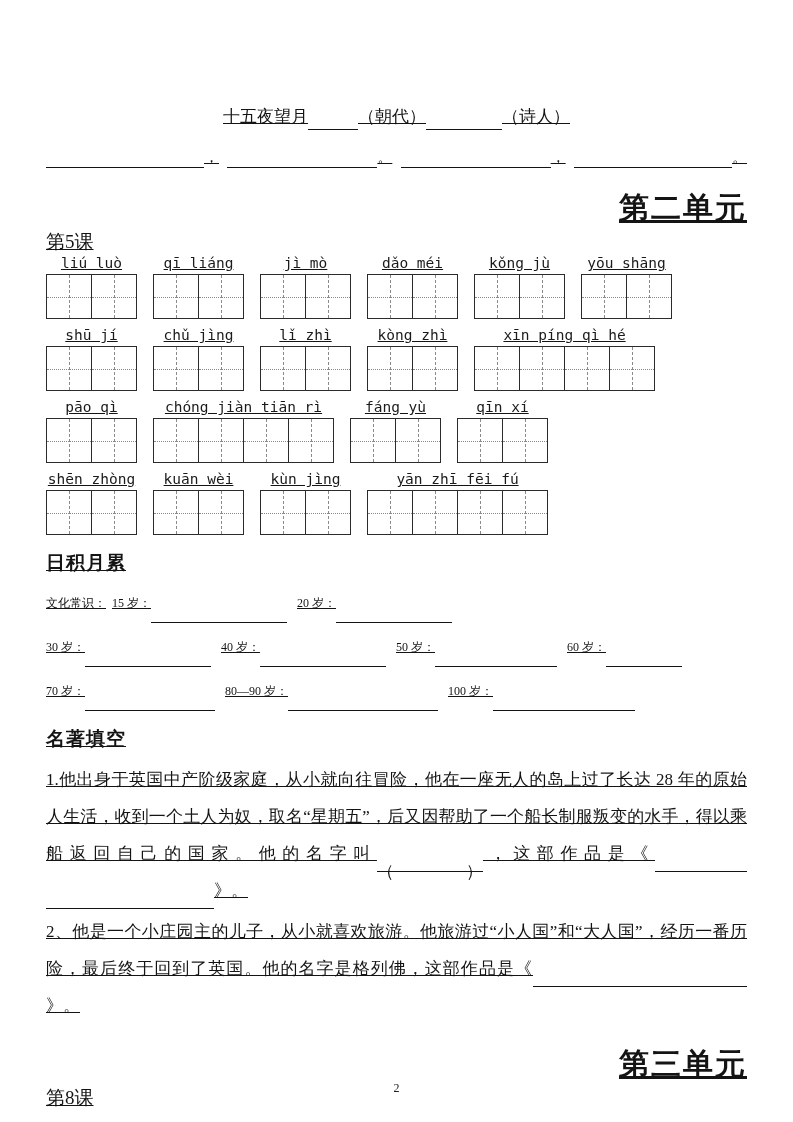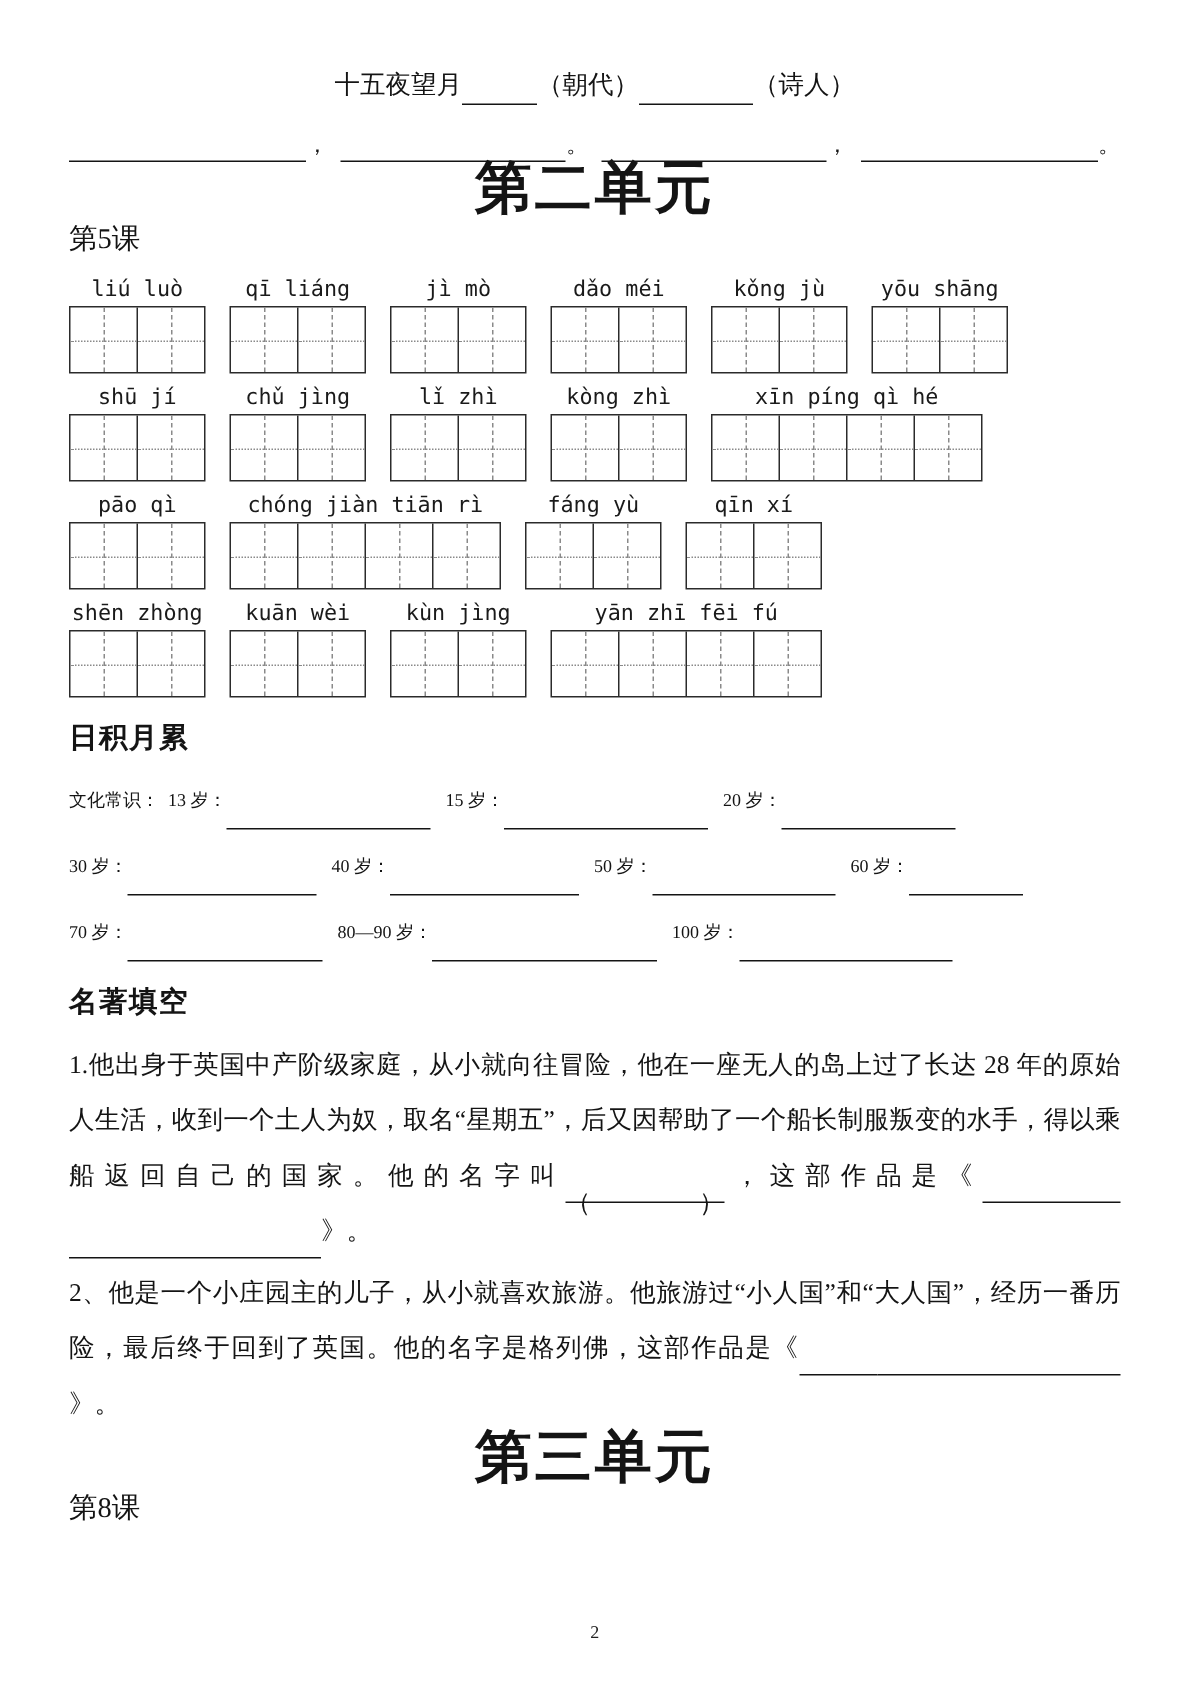--- a/index.html
+++ b/index.html
@@ -2,21 +2,21 @@
 <html><head>
 <meta charset="utf-8">
 <style>
   html,body{margin:0;padding:0;}
   body{
     width:793px;height:1122px;
     background:#ffffff;color:#141414;
     font-family:"Liberation Serif",serif;
     overflow:hidden;position:relative;
   }
-  .content{padding:44px 46px 0 46px;width:701px;}
+  .content{padding:104px 46px 0 46px;width:701px;text-decoration:underline;}
 
   
   .blank{
     display:inline-block;
     border-bottom:1.5px solid #141414;
     height:1.05em;
     vertical-align:bottom;
   }
   .u{
     display:inline-block;
@@ -32,29 +32,30 @@
   }
   .fill-line{
     display:flex;justify-content:space-between;align-items:flex-end;
     margin-top:16px;font-size:15px;line-height:22px;
   }
   .fill-line .seg{white-space:nowrap;}
 
   
   .unit-title{
     font-family:"Liberation Sans",sans-serif;
-    font-weight:700;font-size:38px;line-height:36px;
-    text-align:center;letter-spacing:2px;
+    font-weight:700;font-size:30px;line-height:36px;
+    text-align:right;letter-spacing:2px;
+    margin-top:22px;
   }
   .lesson-title{
     font-size:19px;line-height:24px;margin-top:4px;
   }
 
   
-  .word-rows{margin-top:12px;}
+  .word-rows{}
   .word-row{
     display:flex;gap:16px;align-items:flex-end;margin-bottom:7px;
   }
   .word-item{display:flex;flex-direction:column;align-items:center;}
   .pinyin-label{
     font-family:"DejaVu Sans Mono",monospace;
     font-size:14.5px;line-height:19px;white-space:nowrap;
     margin-bottom:1px;color:#1a1a1a;
   }
   .char-grid{
@@ -271,21 +272,20 @@
           </div>
         </div>
       </div>
     </div>
 
   <div class="section-heading">日积月累</div>
 
   <div class="age-lines" id="age-lines">
       <div class="age-line">
         <span class="prefix">文化常识：</span>
-        <span class="age-entry"><span>13 岁：</span><span class="blank" style="width: 136px;"></span></span>
         <span class="age-entry"><span>15 岁：</span><span class="blank" style="width: 136px;"></span></span>
         <span class="age-entry"><span>20 岁：</span><span class="blank" style="width: 116px;"></span></span>
       </div>
       <div class="age-line">
         <span class="age-entry"><span>30 岁：</span><span class="blank" style="width: 126px;"></span></span>
         <span class="age-entry"><span>40 岁：</span><span class="blank" style="width: 126px;"></span></span>
         <span class="age-entry"><span>50 岁：</span><span class="blank" style="width: 122px;"></span></span>
         <span class="age-entry"><span>60 岁：</span><span class="blank" style="width: 76px;"></span></span>
       </div>
       <div class="age-line">

